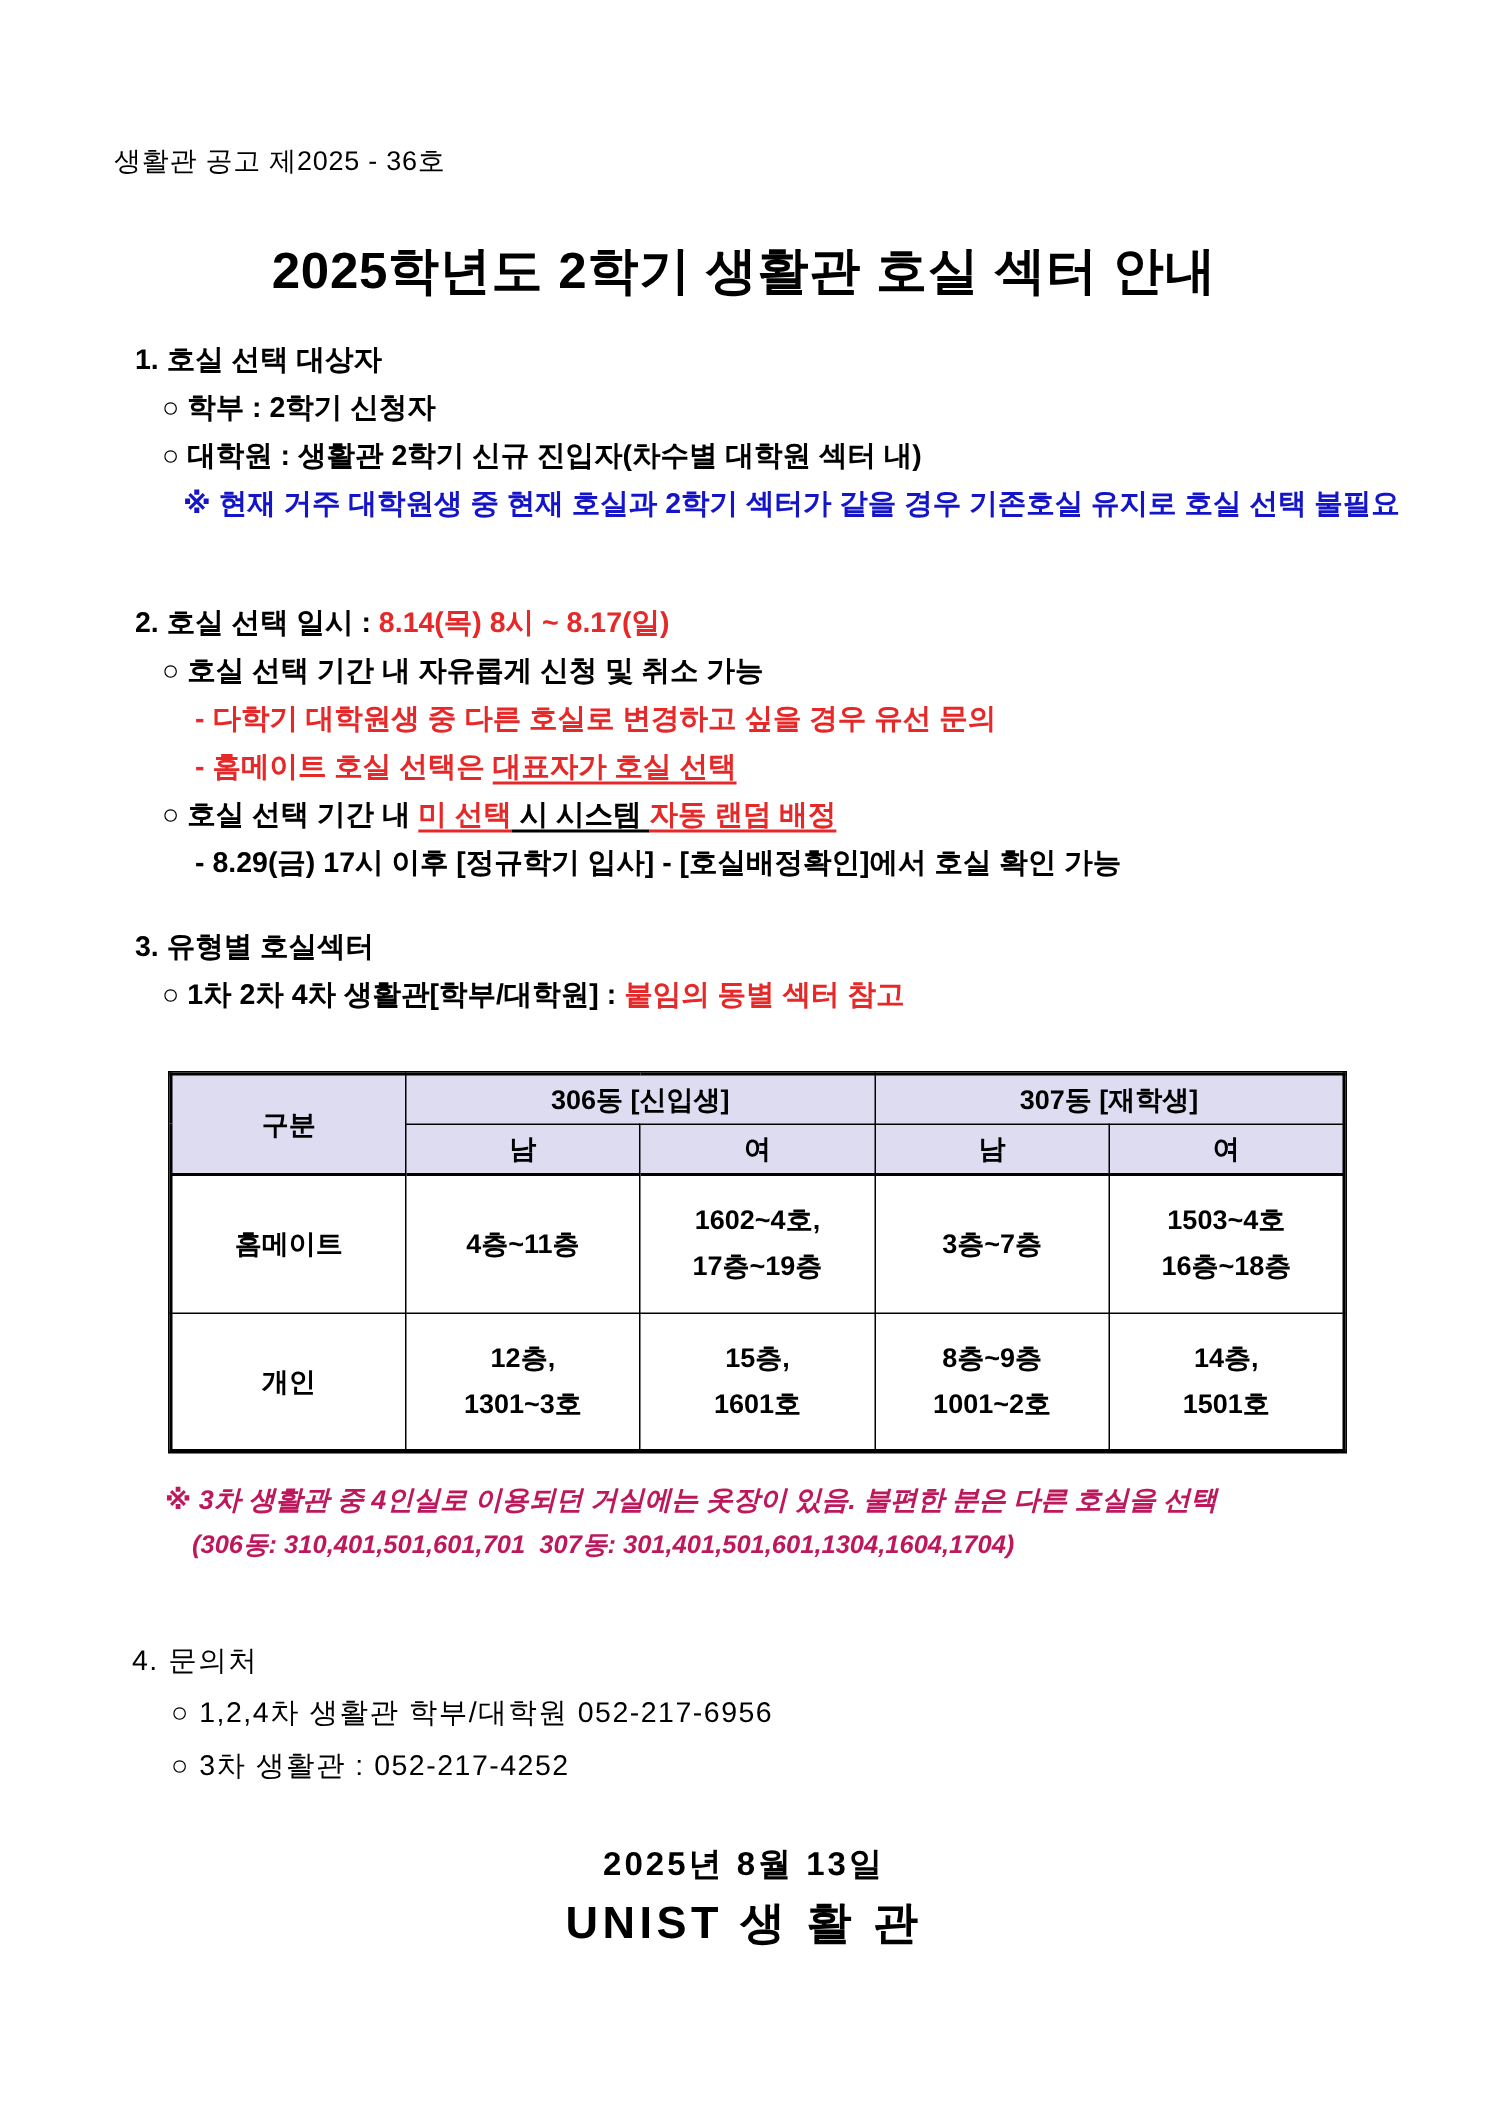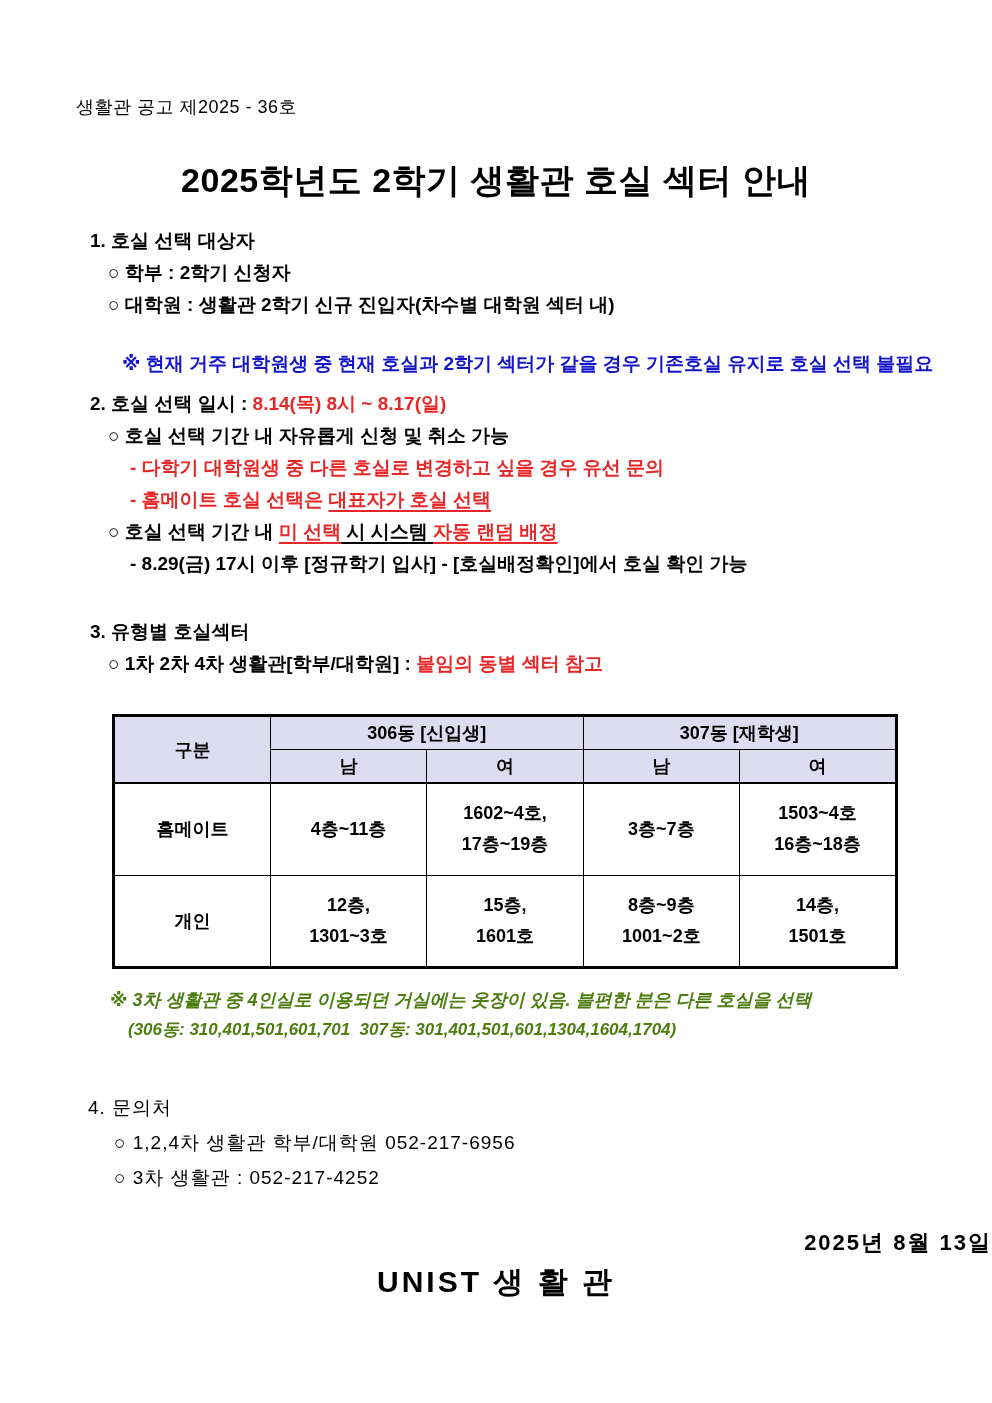--- a/index.html
+++ b/index.html
@@ -17,24 +17,24 @@
     font-size:18px; font-weight:400; letter-spacing:0.5px;
   }
   .title {
     position:absolute; top:158px; left:0; width:100%;
     text-align:center;
     font-size:34px; font-weight:800; letter-spacing:0.5px;
   }
   .sec { position:absolute; left:90px; width:860px; font-size:19px; font-weight:700; }
   .line { height:32px; line-height:32px; white-space:pre-wrap; }
   .indent1 { margin-left:18px; }
-  .indent2 { margin-left:32px;margin-top:27px; }
+  .indent2 { margin-left:32px; }
   .indent3 { margin-left:40px; }
   .sec1 { top:225px; }
-  .sec2 { top:388px; }
+  .sec2 { top:400px; }
   .sec3 { top:616px; }
   .blue { color:#1414c8; }
   .red  { color:#e62828; }
   .u    { text-decoration:underline; text-underline-offset:4px; text-decoration-thickness:1.5px; }
 
   .room-table {
     position:absolute; top:715px; left:113px;
     width:784px; border-collapse:collapse;
     table-layout:fixed;
     font-size:18px; font-weight:700; text-align:center;
@@ -43,32 +43,32 @@
   .room-table { border:2.5px solid #000; outline:1px solid #000; }
   .room-table thead th { background:#dedcf0; }
   .room-table .group-row th { height:33px; }
   .room-table .sub-row th { height:34px; }
   .room-table tbody td, .room-table tbody th { height:92px; background:#ffffff; }
   .room-table tbody tr:first-child td, .room-table tbody tr:first-child th { border-top:2.5px solid #000; }
   .cell-multiline { white-space:pre-line; line-height:31px; }
 
   .footnote {
     position:absolute; top:985px; left:110px; width:850px;
-    color:#4d7c0f; font-weight:700; font-style:italic; font-size:18px;
+    color:#be185d; font-weight:700; font-style:italic; font-size:18px;
   }
   .footnote .line { height:30px; line-height:30px; }
   .footnote .fn2 { margin-left:18px; font-size:17px; }
 
   .sec4 { position:absolute; top:1090px; left:88px; width:860px; font-size:19px; font-weight:400; }
   .sec4 .line { height:35px; line-height:35px; letter-spacing:1px; }
   .sec4 .indent1 { margin-left:26px; }
 
   .footer-date {
     position:absolute; top:1228px; left:0; width:100%;
-    text-align:right; font-size:22px; font-weight:700; letter-spacing:2px;
+    text-align:center; font-size:22px; font-weight:700; letter-spacing:2px;
   }
   .footer-org {
     position:absolute; top:1262px; left:0; width:100%;
     text-align:center; font-size:30px; font-weight:700; letter-spacing:3px;
   }
 </style>
 </head>
 <body>
 
 <div class="page">

